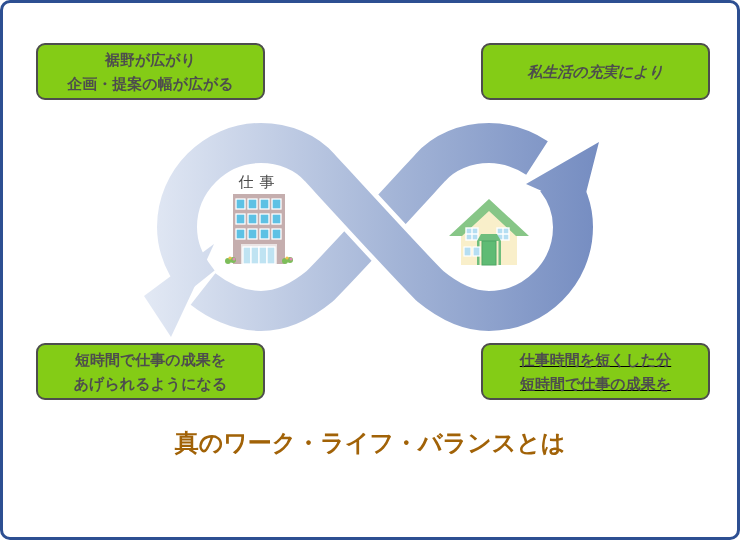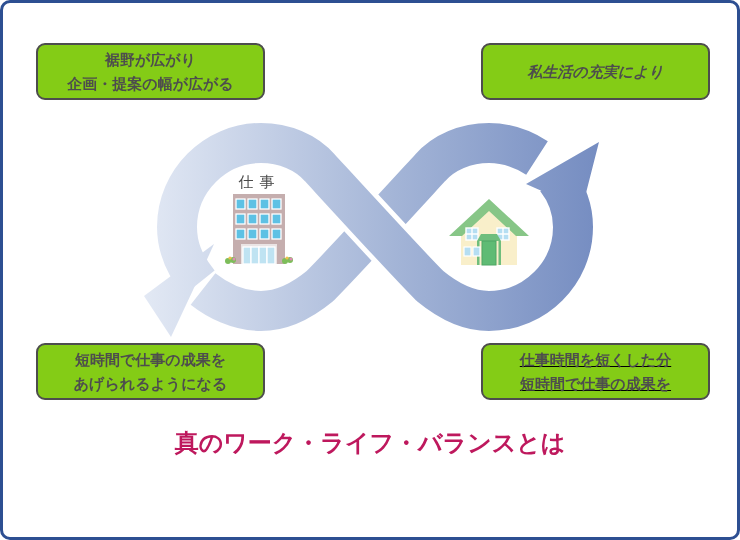--- a/index.html
+++ b/index.html
@@ -37,21 +37,21 @@
     position:absolute;z-index:2;
     width:90px;text-align:center;
     font-size:15px;font-weight:normal;color:#4a4a4a;
     letter-spacing:1px;white-space:nowrap;
   }
   #label-work{left:209px;top:170px;}
   #label-life{left:440px;top:170px;}
   #main-title{
     position:absolute;left:0;top:423px;width:100%;
     text-align:center;z-index:3;
-    color:#be185d;font-size:24px;font-weight:bold;line-height:34px;
+    color:#a16207;font-size:24px;font-weight:bold;line-height:34px;
   }
   #main-title .title-line{white-space:nowrap;}
 </style>
 </head>
 <body>
 
 <div id="canvas">
 
   <div class="benefit-box" id="box-tl">
     <span class="line">裾野が広がり</span>

